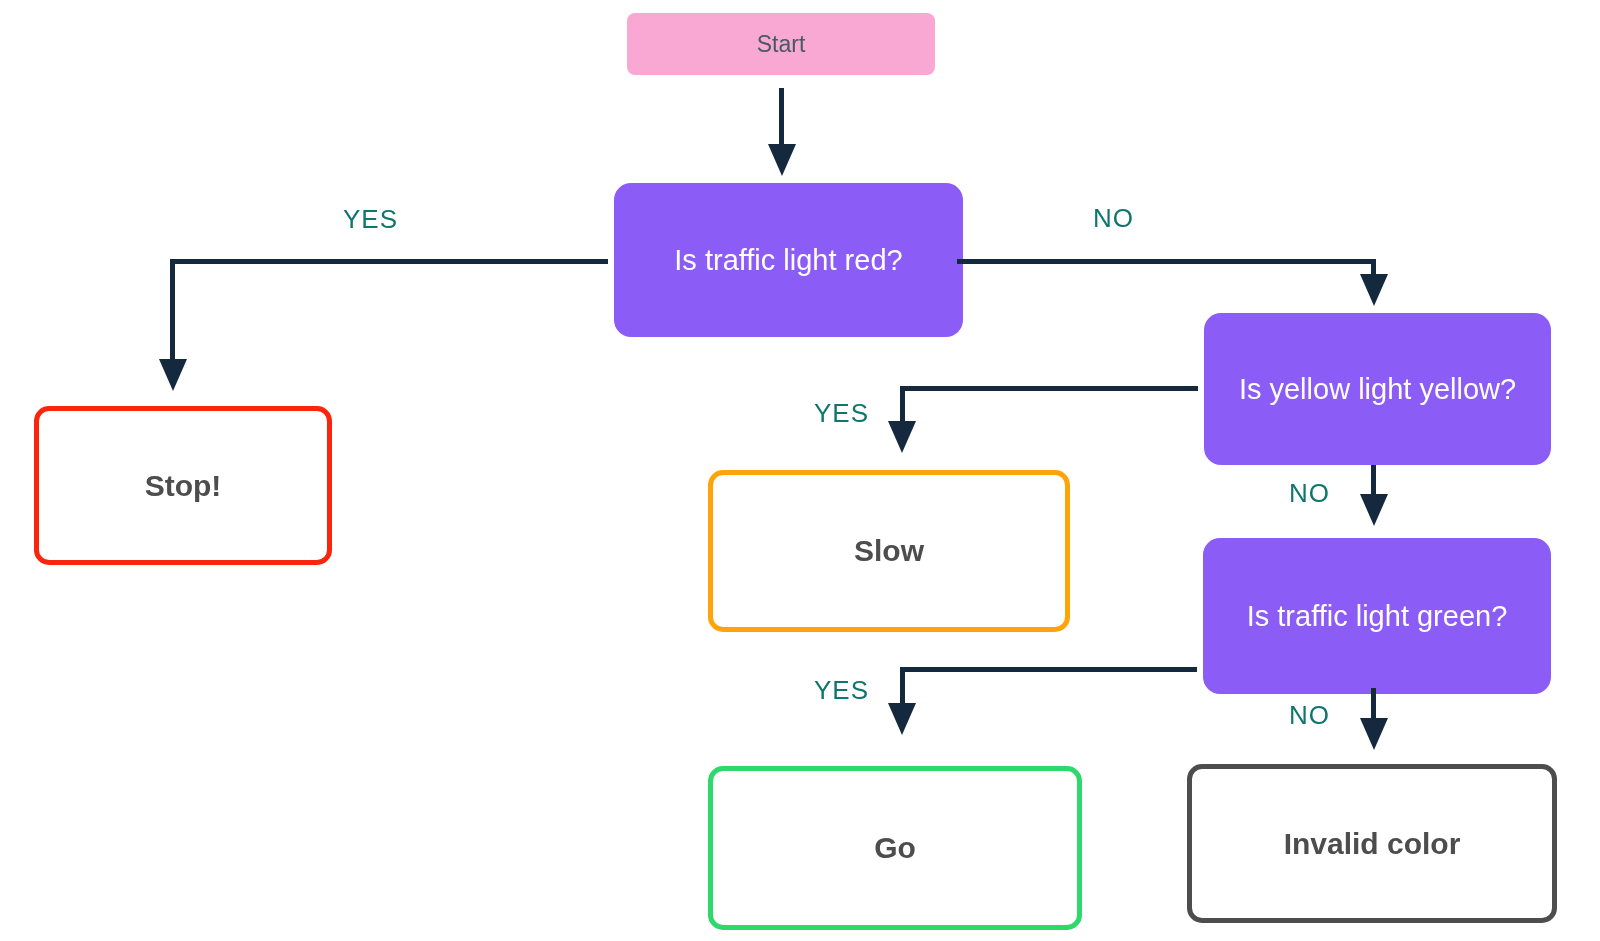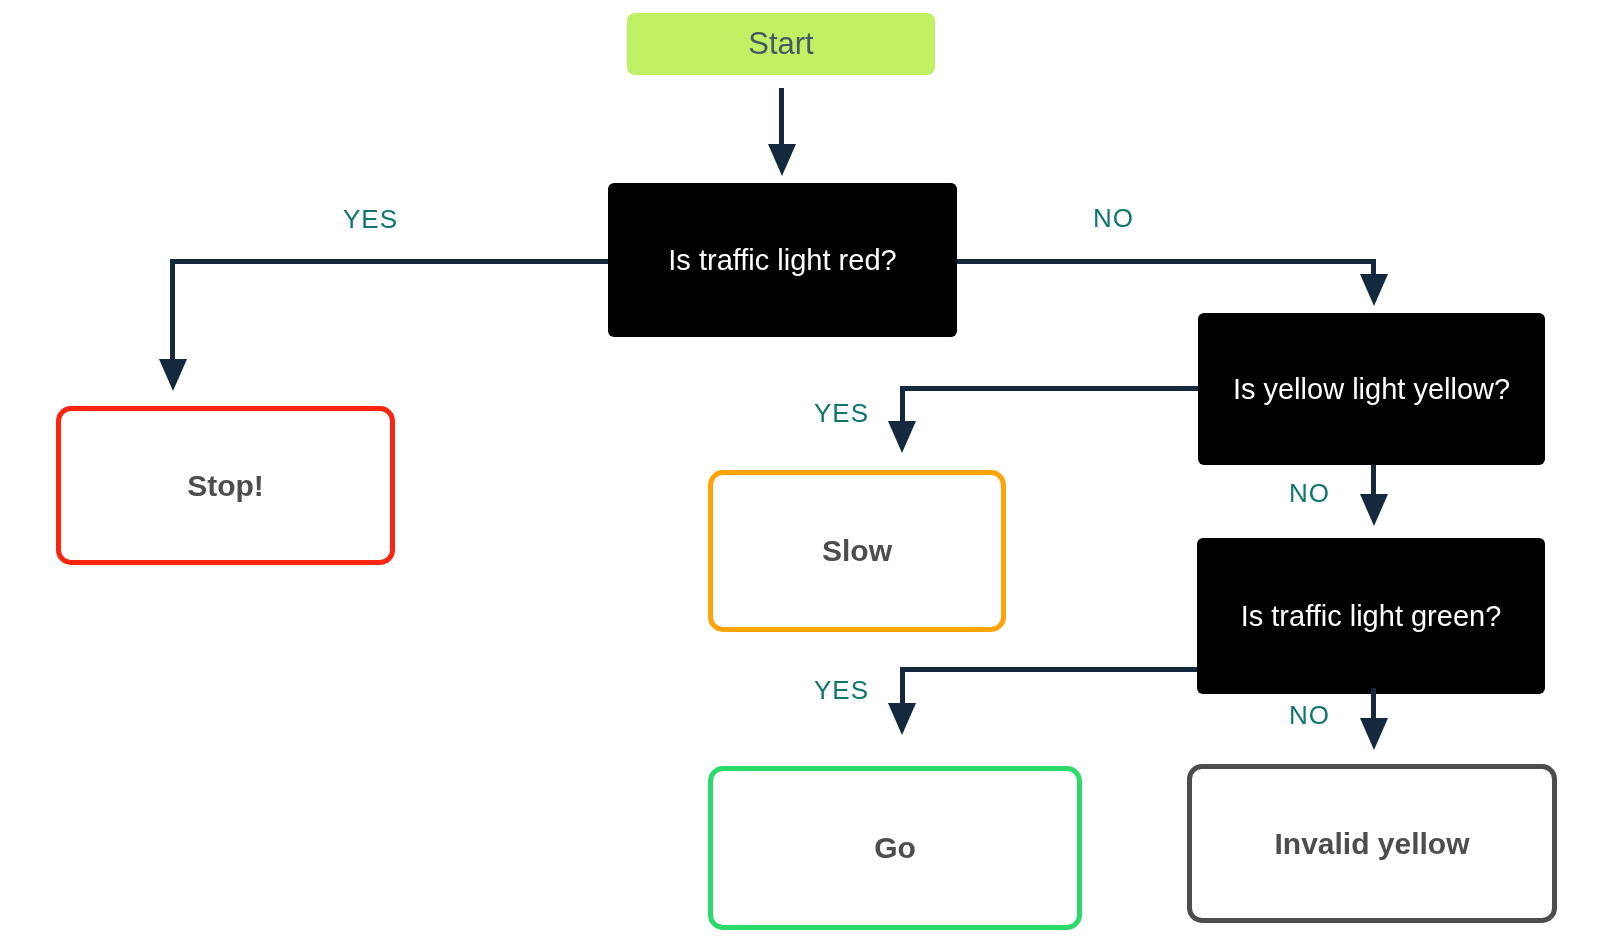--- a/index.html
+++ b/index.html
@@ -1,26 +1,26 @@
 <!DOCTYPE html>
 <html><head>
 <meta charset="utf-8">
 <style>
   html,body{margin:0;padding:0;background:#ffffff;}
   .canvas{position:relative;width:1600px;height:941px;background:#ffffff;overflow:hidden;
           font-family:"Liberation Sans",sans-serif;}
   .node{position:absolute;box-sizing:border-box;display:flex;align-items:center;justify-content:center;text-align:center;}
-  .node-start{background:#bef264;color:#455A64;border-radius:8px;font-size:31px;}
-  .node-q{background:#000000;color:#ffffff;border-radius:6px;font-size:29px;}
+  .node-start{background:#f9a8d4;color:#455A64;border-radius:8px;font-size:23px;}
+  .node-q{background:#8b5cf6;color:#ffffff;border-radius:17px;font-size:29px;margin-left:6px;}
   .node-result{background:#ffffff;color:#4D4D4D;border-radius:15px;font-size:30px;font-weight:bold;border:5px solid #000;}
   #node-start{left:627px;top:13px;width:308px;height:62px;}
   #node-q-red{left:608px;top:183px;width:349px;height:154px;}
-  #node-stop{left:56px;top:406px;width:339px;height:159px;border-color:#FA250F;}
+  #node-stop{left:34px;top:406px;width:298px;height:159px;border-color:#FA250F;}
   #node-q-yellow{left:1198px;top:313px;width:347px;height:152px;}
-  #node-slow{left:708px;top:470px;width:298px;height:162px;border-color:#FFA408;}
+  #node-slow{left:708px;top:470px;width:362px;height:162px;border-color:#FFA408;}
   #node-q-green{left:1197px;top:538px;width:348px;height:156px;}
   #node-go{left:708px;top:766px;width:374px;height:164px;border-color:#2ED96B;}
   #node-invalid{left:1187px;top:764px;width:370px;height:159px;border-color:#4D4D4D;}
 
   .line{position:absolute;background:#14293E;}
   .arrowhead{position:absolute;width:0;height:0;
              border-left:14px solid transparent;border-right:14px solid transparent;
              border-top:32px solid #14293E;}
   .edge-label{position:absolute;color:#0f766e;font-size:26px;letter-spacing:1px;}
 
@@ -83,21 +83,21 @@
 
   <div class="node node-q" id="node-q-green">
     <span>Is traffic light green?</span>
   </div>
 
   <div class="node node-result" id="node-go">
     <span>Go</span>
   </div>
 
   <div class="node node-result" id="node-invalid">
-    <span>Invalid yellow</span>
+    <span>Invalid color</span>
   </div>
 
   <div class="line" id="e-start-shaft"></div>
   <div class="arrowhead" id="e-start-head"></div>
 
   <div class="line" id="e-redyes-h"></div>
   <div class="line" id="e-redyes-v"></div>
   <div class="arrowhead" id="e-redyes-head"></div>
   <div class="edge-label" id="lbl-red-yes">YES</div>
 

